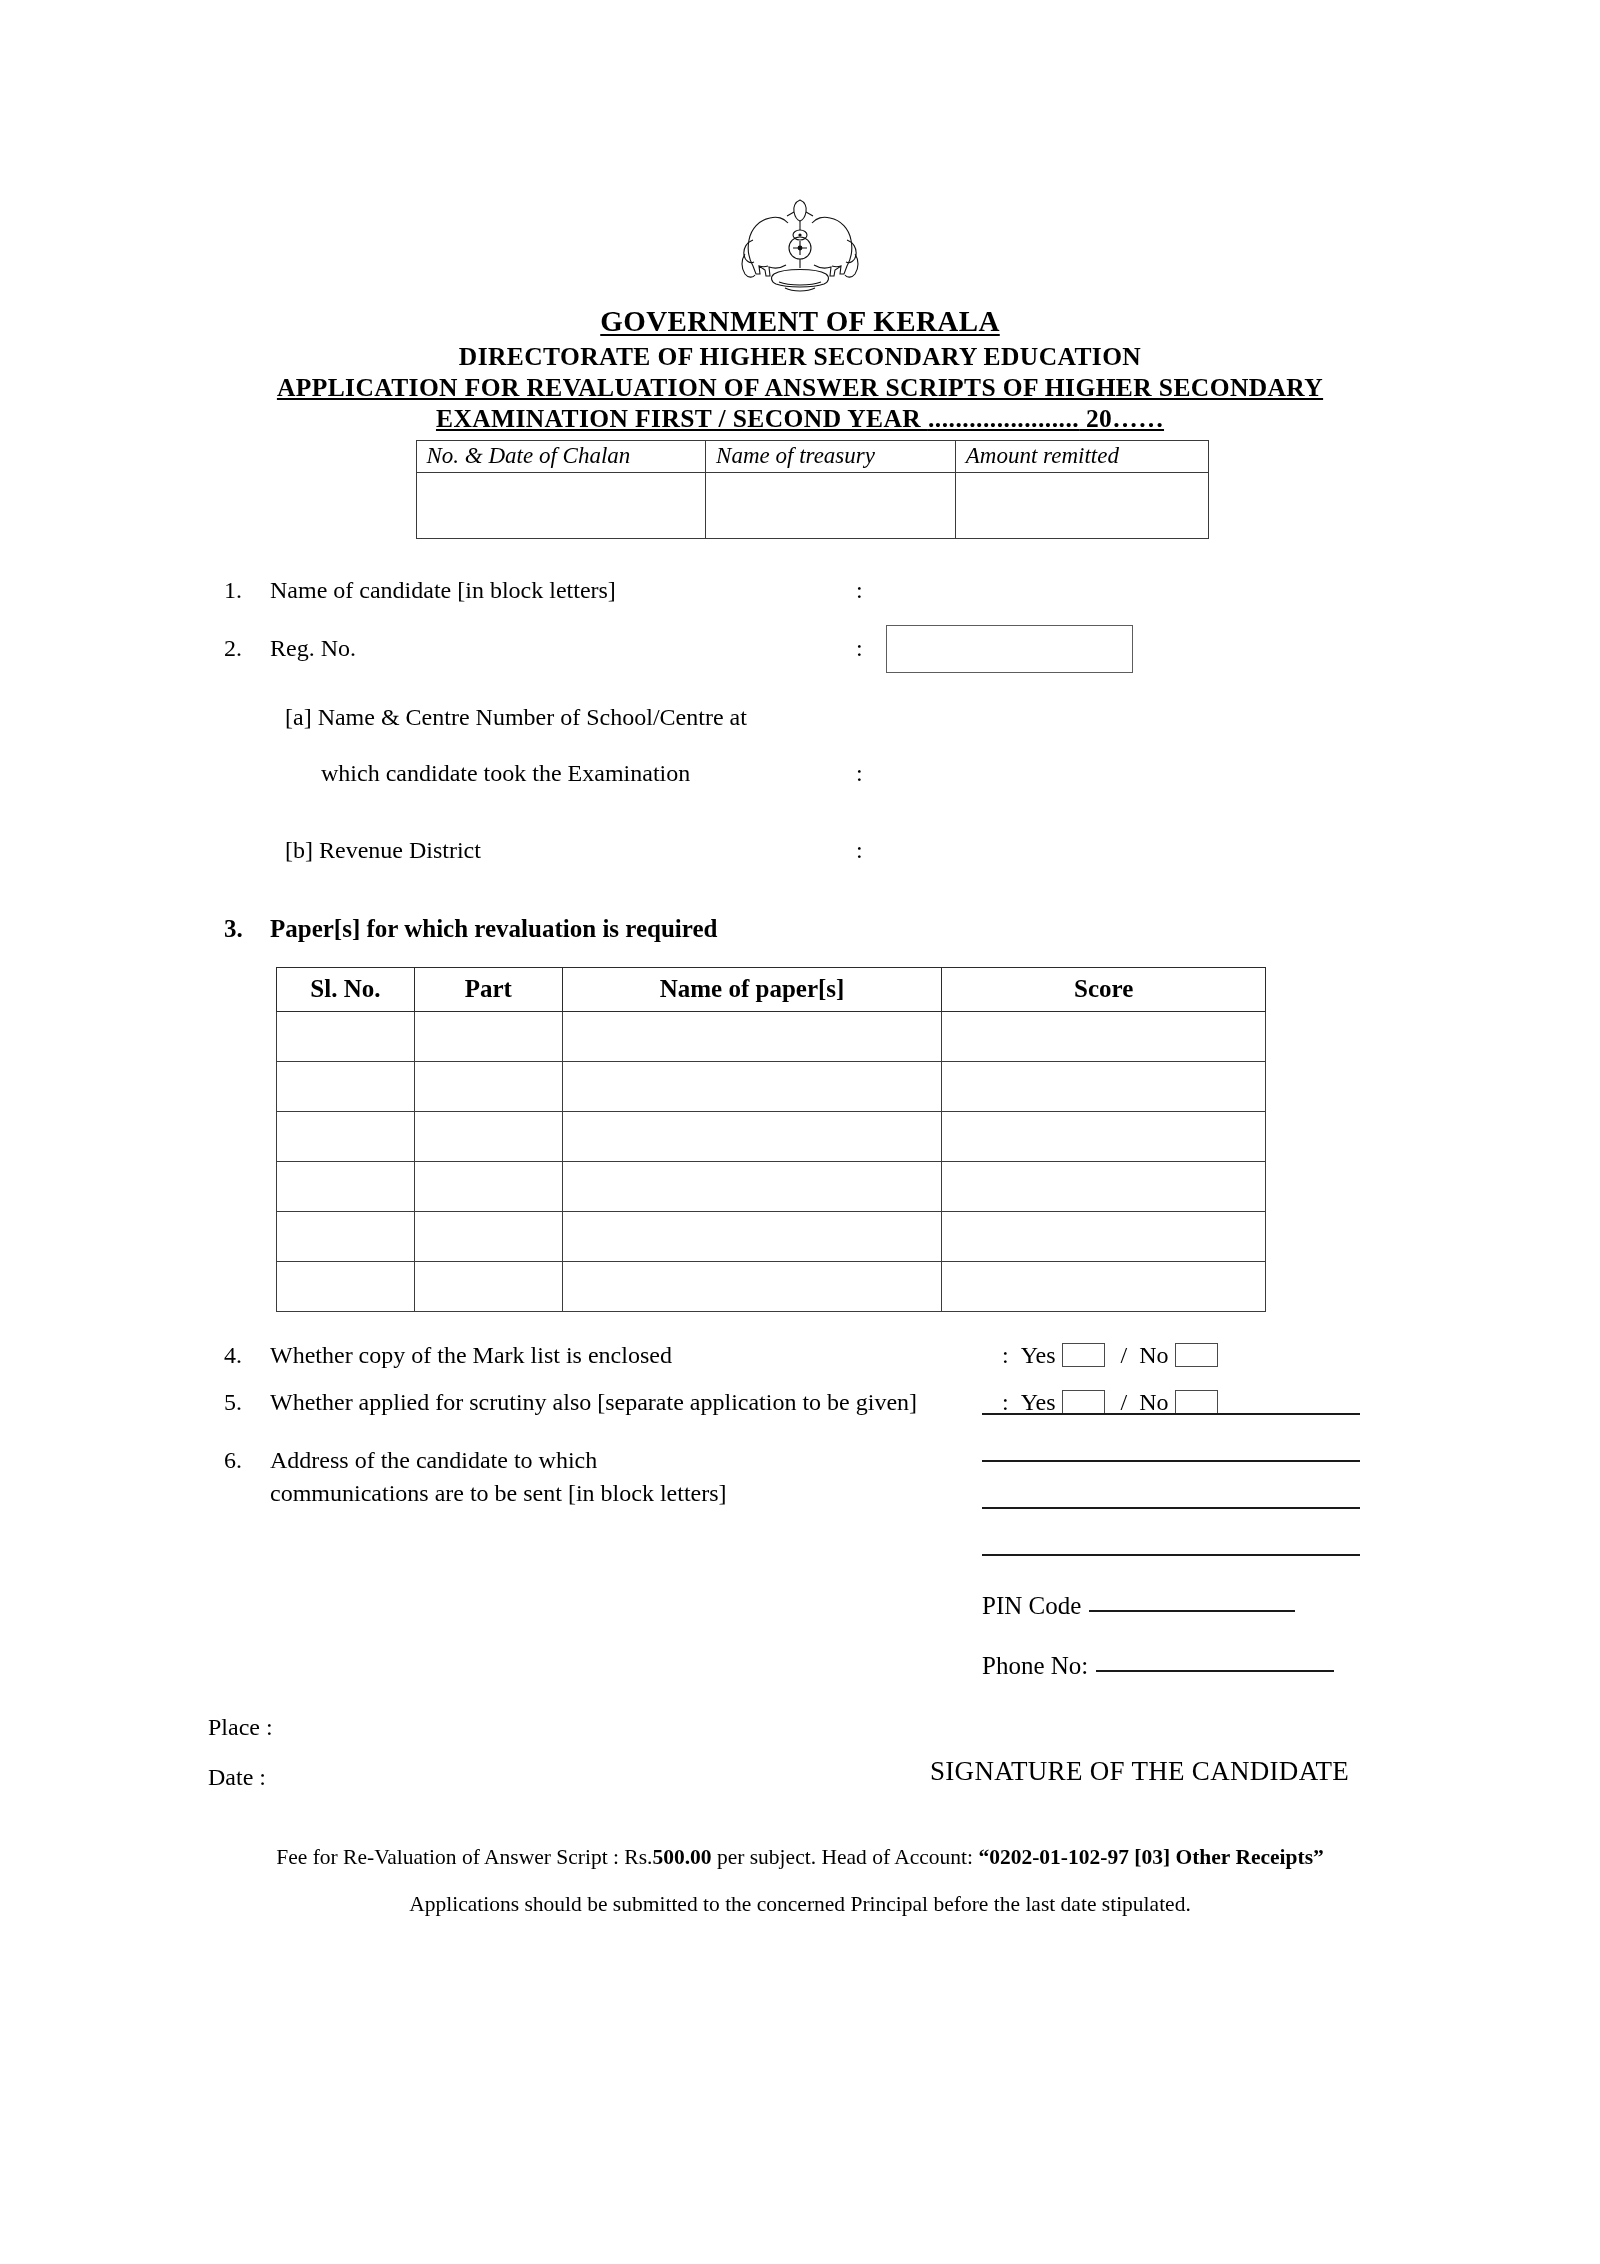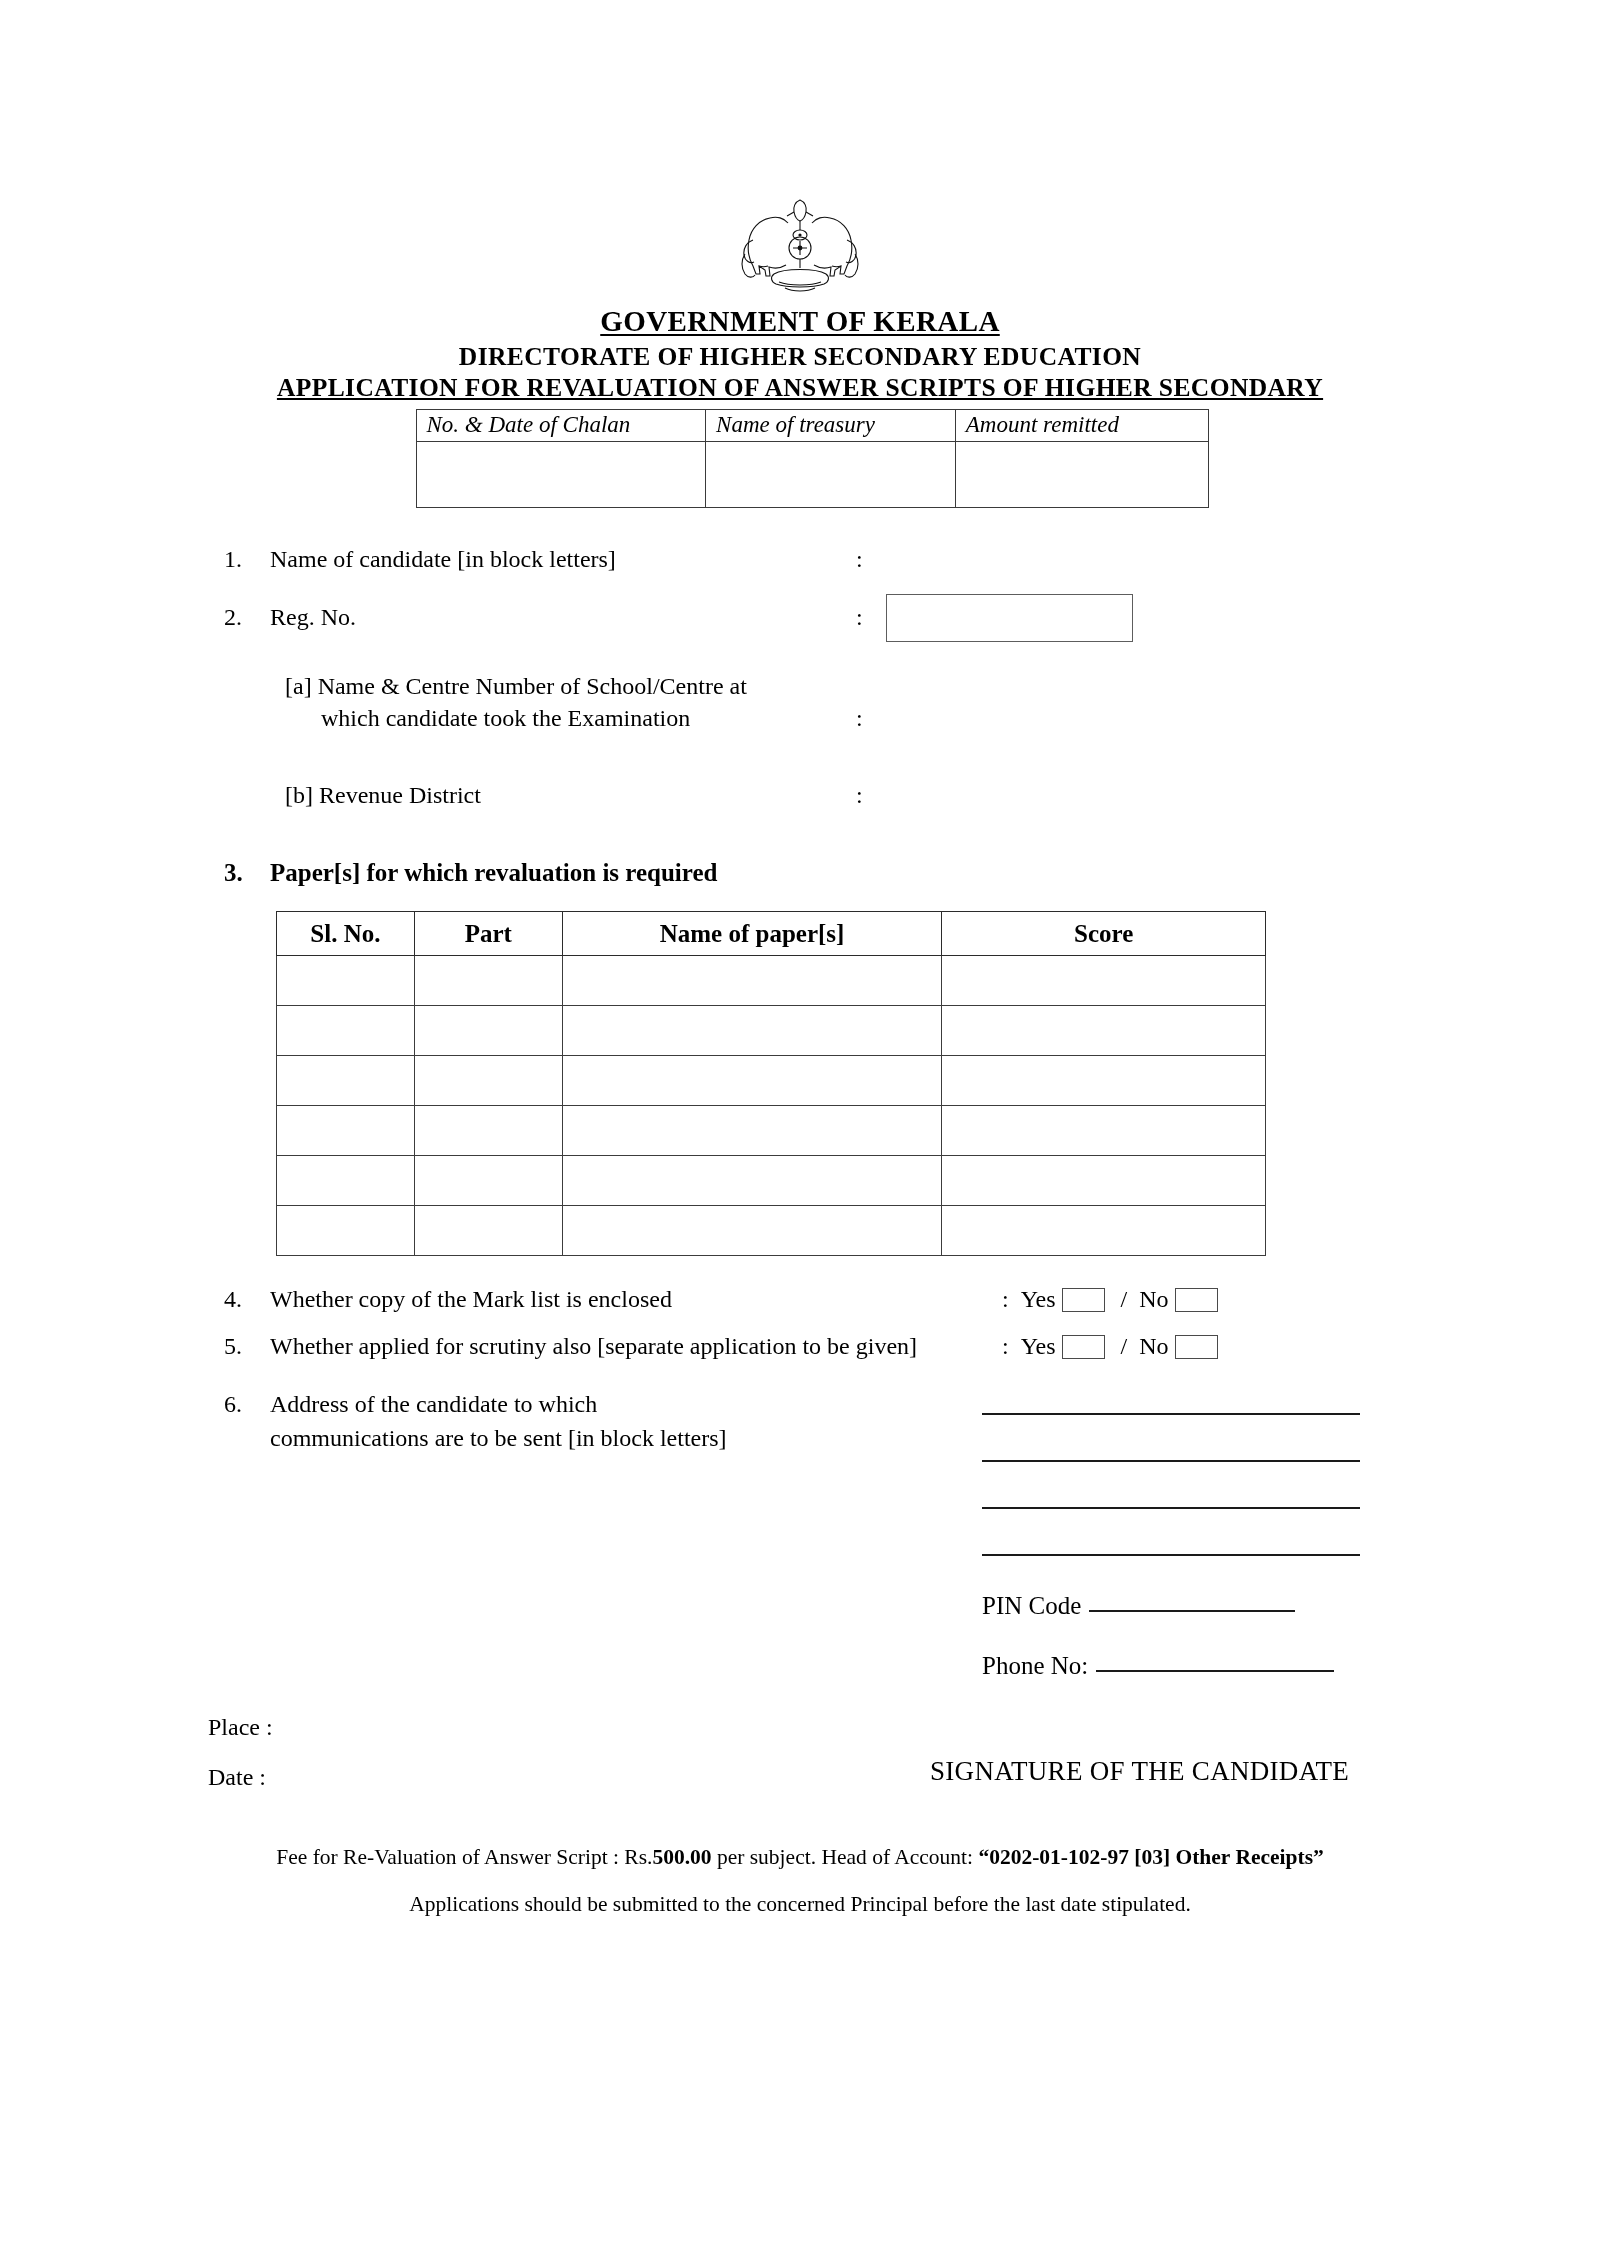--- a/index.html
+++ b/index.html
@@ -343,20 +343,21 @@
           <circle cx="71" cy="39" r="1.6"></circle>
         </g>
       </svg>
     </span>
   </div>
 
   <div class="titles">
     <div class="t-line t1">GOVERNMENT  OF  KERALA</div>
     <div class="t-line t2">DIRECTORATE  OF  HIGHER  SECONDARY  EDUCATION</div>
     <div class="t-line t3">APPLICATION  FOR REVALUATION  OF ANSWER SCRIPTS OF HIGHER  SECONDARY</div>
+    <div class="t-line t4"><span>EXAMINATION  FIRST / SECOND  YEAR </span><span class="dots-inline">......................</span><span> 20……</span></div>
   </div>
 
   <div class="fee-table-wrap">
     <table class="fee-table">
       <tbody>
         <tr>
           <td class="c1">No. &amp; Date of Chalan</td>
           <td class="c2">Name of treasury</td>
           <td class="c3">Amount remitted</td>
         </tr>
@@ -379,21 +380,21 @@
     <div class="q row-reg">
       <span class="q-num">2.</span>
       <span class="q-text">Reg. No.</span>
       <span class="q-colon">:</span>
       <span class="reg-box"></span>
     </div>
 
     <div class="sub-item blk-a">
       <span class="s-text">
         <span>[a] Name &amp; Centre Number of School/Centre  at</span><br>
-        <span style="padding-left:36px;display:inline-block;">which candidate took the Examination</span>
+        <span style="padding-left:36px;display:inline-block;margin-top:24px;">which candidate took the Examination</span>
       </span>
       <span class="s-colon" style="align-self:flex-end;">:</span>
     </div>
 
     <div class="sub-item blk-b">
       <span class="s-text">[b] Revenue District</span>
       <span class="s-colon">:</span>
     </div>
   </div>
 

